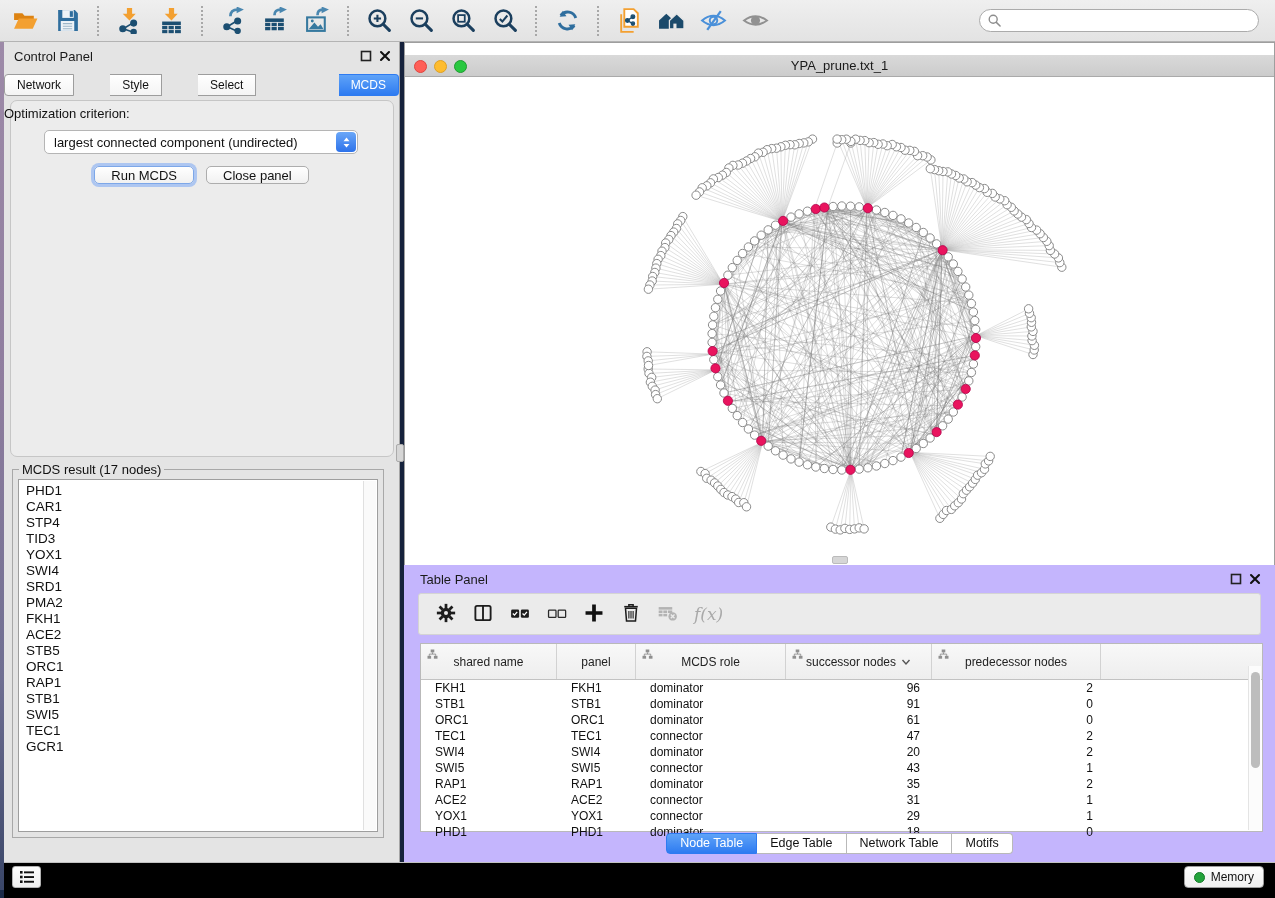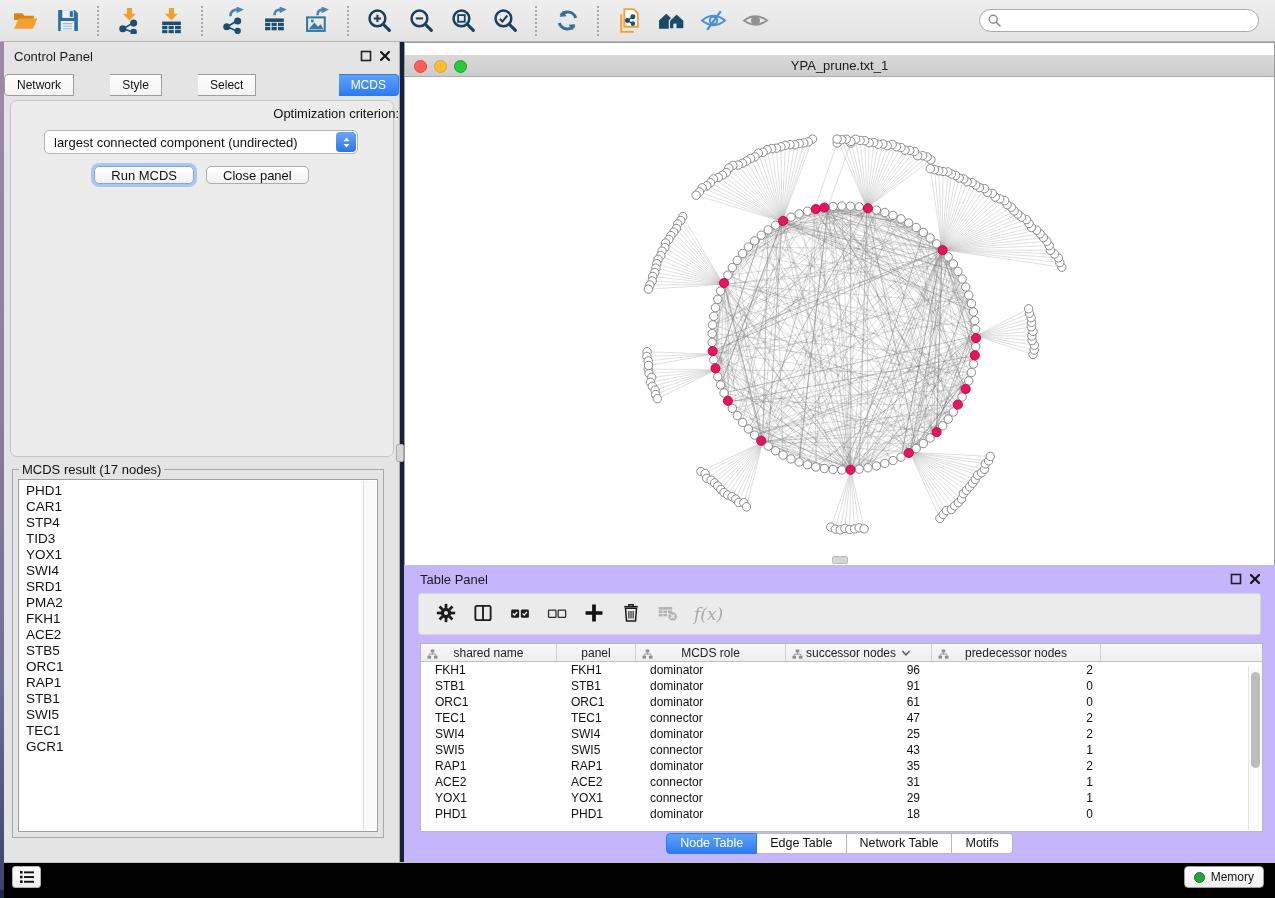--- a/index.html
+++ b/index.html
@@ -36,21 +36,21 @@
 
   .ctabs { position:absolute; left:0; top:32px; width:100%; display:flex; justify-content:space-between; }
   .ctab { height:22px; line-height:20px; padding:0 12px; font-size:12px; color:#111;
     background:linear-gradient(#ffffff,#f4f4f4); border:1px solid #9d9d9d; border-left-width:0; }
   .ctab:first-child { border-left-width:1px; border-radius:4px 0 0 4px; }
   .ctab:last-child { border-radius:0 4px 4px 0;margin-left:46px; }
   .ctab.sel { background:linear-gradient(#5fa3f8,#2e7bf1); color:#fff; border-color:#2e7bf1; }
 
   .inner-box { position:absolute; left:6px; top:58px; width:384px; height:357px;
     background:#ececec; border:1px solid #c6c6c6; border-radius:7px; }
-  .opt-label { position:absolute; left:0; width:100%; top:64px; text-align:right; font-size:13px; color:#111; }
+  .opt-label { position:absolute; left:0; width:100%; top:64px; text-align:left; font-size:13px; color:#111; }
   .combo { position:absolute; left:40px; top:88px; width:314px; height:24px; background:#fff;
     border:1px solid #b5b5b5; border-radius:5px; font-size:13px; color:#111;
     display:flex; align-items:center; padding-left:9px; }
   .combo .stepper { position:absolute; right:1px; top:1px; width:20px; height:20px; border-radius:4px;
     background:linear-gradient(#6aa7f8,#2d72ea); display:flex; align-items:center; justify-content:center; }
   .btn-row { position:absolute; left:0; top:124px; width:100%; display:flex; justify-content:center; gap:12px; }
   .pbtn { height:18px; padding:0 16px; font:13px "Liberation Sans",sans-serif; color:#111;
     background:linear-gradient(#ffffff,#f1f1f1); border:1px solid #adadad; border-radius:5px; }
   .pbtn.focus { box-shadow:0 0 0 3px rgba(110,160,245,.5); border-color:#7da7e8; }
 
@@ -80,21 +80,21 @@
   
   .table-panel { position:absolute; left:404px; top:565px; width:871px; height:297px; background:#c4b5fd; }
   .tp-toolbar { position:absolute; left:14px; top:28px; width:843px; height:42px;
     background:#ebebeb; border:1px solid #d4d4d4; border-radius:3px; display:flex; align-items:center; padding-left:10px; }
   .tp-btn { width:34px; height:34px; border:none; background:transparent; display:flex; align-items:center; justify-content:center; margin-right:3px; }
   .tp-btn svg { width:22px; height:22px; }
   .fx-label { font-family:"DejaVu Serif",serif; font-style:italic; font-size:17px; color:#a9a9a9; margin-left:6px; }
 
   .ntable { position:absolute; left:16px; top:78px; width:843px; height:189px;
     background:#fff; border:1px solid #b9b9b9; }
-  .thead { display:flex; height:18px; background:linear-gradient(#f8f8f8,#eeeeee); border-bottom:1px solid #c2c2c2; }
+  .thead { display:flex; height:36px; background:linear-gradient(#f8f8f8,#eeeeee); border-bottom:1px solid #c2c2c2; }
   .th { position:relative; display:flex; align-items:center; justify-content:center; gap:5px;
     font-size:12px; color:#222; border-right:1px solid #d2d2d2; }
   .th .treeicon { position:absolute; left:6px; top:5px; }
   .trow { display:flex; height:16px; }
   .td { font-size:12px; color:#111; line-height:16px; white-space:nowrap; overflow:hidden; }
   .td.txt { padding-left:14px; text-align:left; }
   .td.num { text-align:right; }
   .tscroll { position:absolute; right:1px; top:22px; bottom:1px; width:13px; background:#fcfcfc; border-left:1px solid #e4e4e4; }
   .tthumb { position:absolute; left:2px; top:6px; width:9px; height:96px; background:#bdbdbd; border-radius:5px; }
 
@@ -828,21 +828,21 @@
           <div class="td txt" style="width: 136px;">TEC1</div>
           <div class="td txt" style="width: 79px;">TEC1</div>
           <div class="td txt" style="width: 150px;">connector</div>
           <div class="td num" style="width: 146px; padding-right: 12px;">47</div>
           <div class="td num" style="width: 169px; padding-right: 8px;">2</div>
         </div>
         <div class="trow">
           <div class="td txt" style="width: 136px;">SWI4</div>
           <div class="td txt" style="width: 79px;">SWI4</div>
           <div class="td txt" style="width: 150px;">dominator</div>
-          <div class="td num" style="width: 146px; padding-right: 12px;">25</div>
+          <div class="td num" style="width: 146px; padding-right: 12px;">20</div>
           <div class="td num" style="width: 169px; padding-right: 8px;">2</div>
         </div>
         <div class="trow">
           <div class="td txt" style="width: 136px;">SWI5</div>
           <div class="td txt" style="width: 79px;">SWI5</div>
           <div class="td txt" style="width: 150px;">connector</div>
           <div class="td num" style="width: 146px; padding-right: 12px;">43</div>
           <div class="td num" style="width: 169px; padding-right: 8px;">1</div>
         </div>
         <div class="trow">

